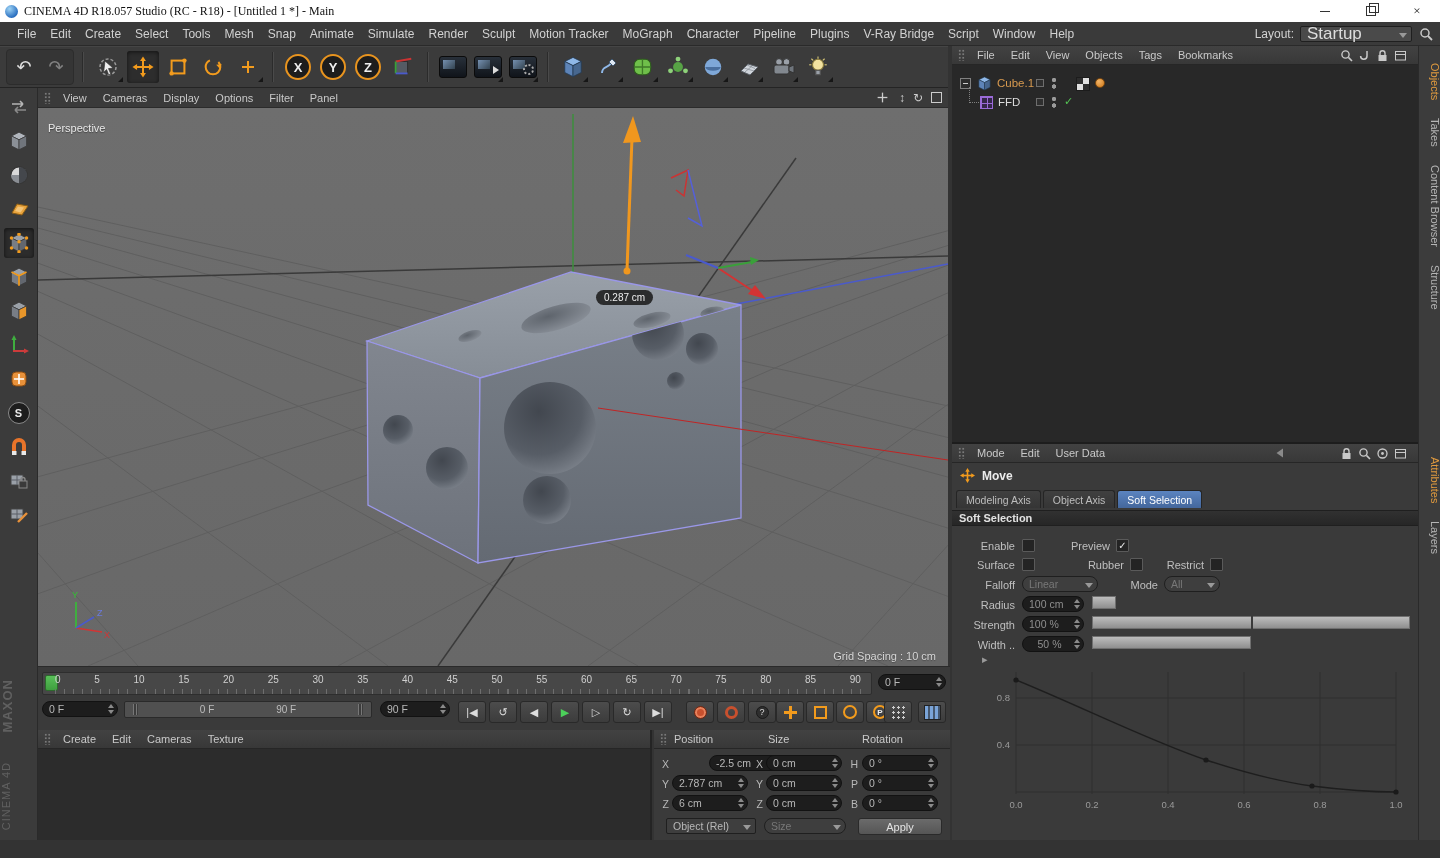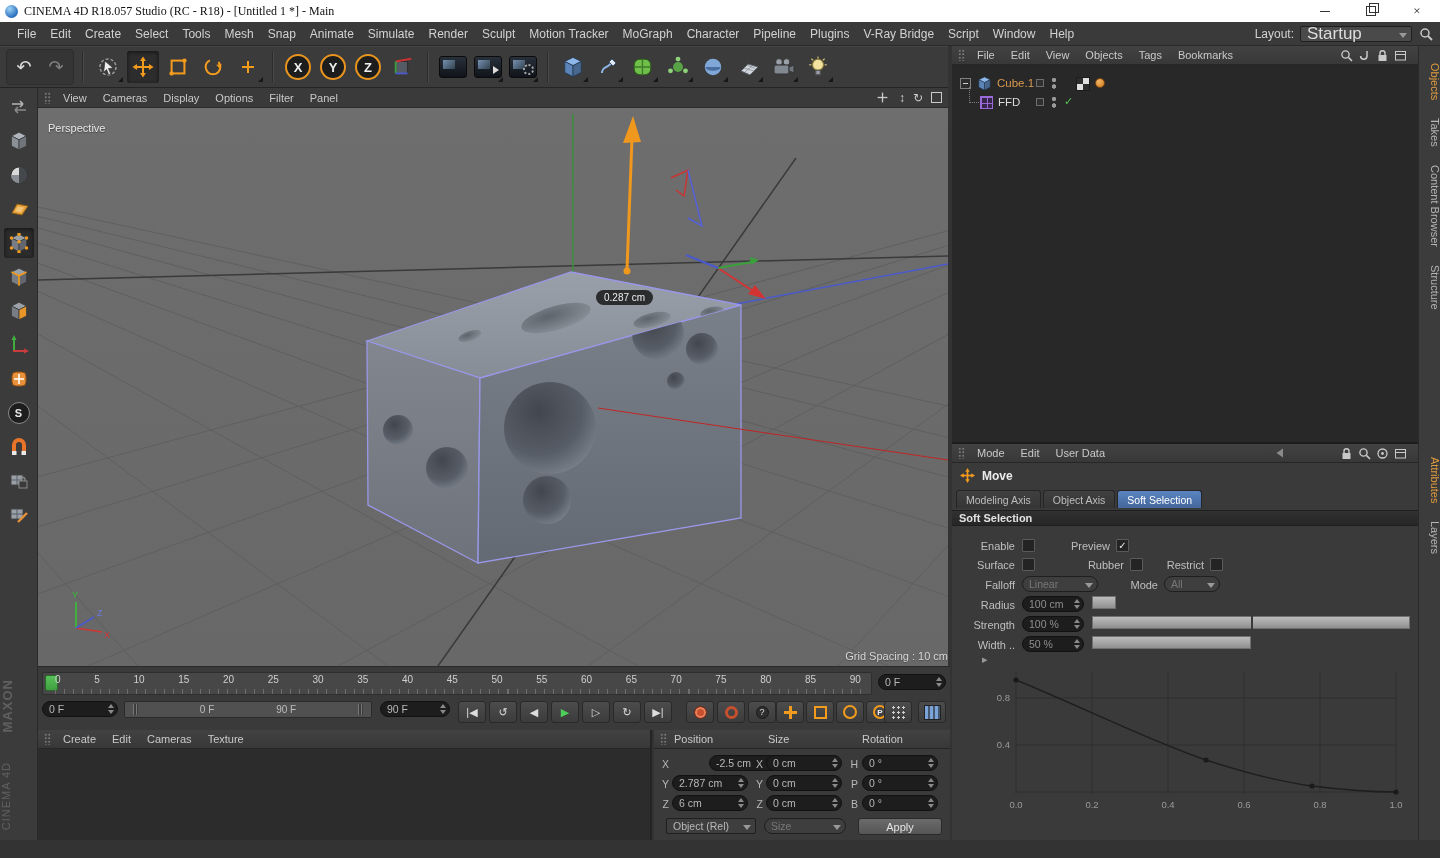--- a/index.html
+++ b/index.html
@@ -47,21 +47,21 @@
   .lt.pressed{background:#2c2c2c;box-shadow:inset 0 1px 4px rgba(0,0,0,.6);}
   .brand{position:absolute;left:0;width:38px;text-align:center;color:#606060;writing-mode:vertical-rl;transform:rotate(180deg);letter-spacing:1px;}
   
   .viewport{left:38px;top:88px;width:910px;height:578px;background:#696969;}
   .vphead{position:absolute;left:0;top:0;width:100%;height:20px;background:#3a3a3a;border-bottom:1px solid #2b2b2b;
           display:flex;align-items:center;font-size:11px;color:#c8c8c8;box-sizing:border-box;padding:0 6px;}
   .vphead .mi{padding:0 8px;}
   .vpnav{margin-left:auto;display:flex;gap:8px;align-items:center;color:#ccc;font-size:12px;}
   .vpcanvas{position:absolute;left:0;top:20px;width:910px;height:558px;overflow:hidden;background:linear-gradient(#6e6e6e,#686868);}
   .vplabel{position:absolute;left:10px;top:6px;font-size:11px;color:#e8e8e8;text-shadow:0 1px 1px rgba(0,0,0,.4);margin-top:8px;}
-  .gridspacing{position:absolute;right:0;bottom:4px;font-size:11px;color:#d6d6d6;text-shadow:0 1px 1px rgba(0,0,0,.3);}
+  .gridspacing{position:absolute;right:12px;bottom:4px;font-size:11px;color:#d6d6d6;text-shadow:0 1px 1px rgba(0,0,0,.3);}
   .tooltip{position:absolute;left:558px;top:182px;background:rgba(28,28,28,.88);color:#eee;font-size:10px;
            padding:2px 8px;border-radius:8px;}
   
   .timeline{left:38px;top:666px;width:912px;height:64px;background:#3a3a3a;border-top:1px solid #2a2a2a;box-sizing:border-box;}
   .ruler{position:absolute;left:4px;top:5px;right:78px;height:21px;background:#474747;border:1px solid #2e2e2e;border-radius:2px;}
   .marker{position:absolute;left:2px;top:2px;width:13px;height:16px;background:linear-gradient(#59c059,#3f9f3f);border:1px solid #2c6a2c;border-radius:2px;box-sizing:border-box;}
   .ticklabels{position:absolute;left:12px;right:10px;top:1px;display:flex;justify-content:space-between;font-size:10px;color:#cfcfcf;}
   .tickmarks{position:absolute;left:12px;right:10px;bottom:0;height:5px;
              background:repeating-linear-gradient(90deg,#6e6e6e 0 1px,transparent 1px 9.05px);}
   .spin{position:relative;background:#1d1d1d;border:1px solid #121212;border-radius:8px;color:#b8b8b8;font-size:10.5px;
@@ -912,21 +912,21 @@
     <span class="alabel" style="left:8px;top:175px;width:55px;">Strength</span>
     <span class="spin" style="position:absolute;left:70px;top:172px;width:62px;color:#8f8f8f;">
         <span>100 %</span>
       </span>
     <span class="sltrack" style="top:172px;">
         <span class="slfill" style="width:318px;display:block;"></span>
         <span class="slnotch" style="left:159px;"></span>
       </span>
 
     <span class="alabel" style="left:8px;top:195px;width:55px;">Width ..</span>
-    <span class="spin" style="position:absolute;left:70px;top:192px;width:62px;color:#8f8f8f;">
+    <span class="spin" style="position:absolute;left:70px;top:192px;width:62px;color:#8f8f8f;justify-content:center;">
         <span>50 %</span>
       </span>
     <span class="sltrack" style="top:192px;">
         <span class="slfill" style="width:159px;display:block;"></span>
       </span>
 
     <span style="position:absolute;left:30px;top:209px;color:#9a9a9a;font-size:11px;">▸</span>
 
     <svg width="466" height="158" viewBox="0 0 466 158" style="position:absolute;left:0;top:218px;">
       <g stroke="#2f2f2f" stroke-width="1">

